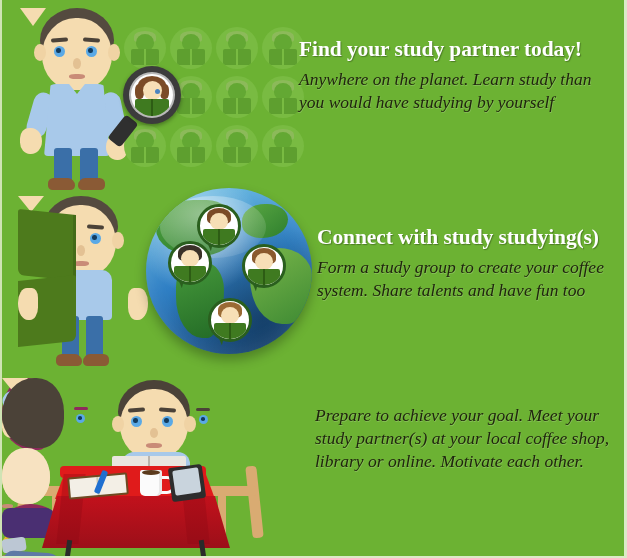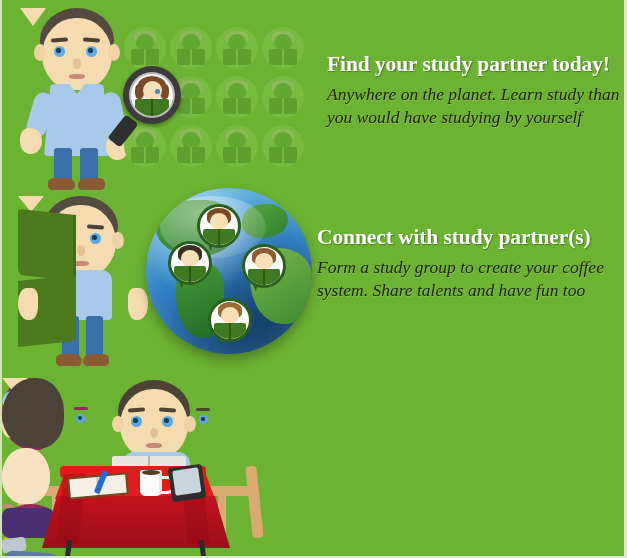--- a/index.html
+++ b/index.html
@@ -34,21 +34,21 @@
   }
   .body-copy {
     color: #20250f;
     font-style: italic;
     font-size: 17.5px;
     line-height: 1.32;
     margin: 0;
     text-shadow: 0.5px 0.5px 0 rgba(255,255,255,0.18);
   }
 
-  #block-1 { left: 325px; top: 38px; width: 300px; margin-top: 15px; }
+  #block-1 { left: 297px; top: 38px; width: 300px; }
   #block-2 { left: 315px; top: 226px; width: 305px; }
   #block-3 { left: 313px; top: 404px; width: 308px; }
 
   
   .scene { position: absolute; }
   .char { position: absolute; }
   .hair, .head, .torso, .leg, .shoe, .arm, .hand { position: absolute; }
 
   .head {
     background: #f5dcb0;
@@ -643,21 +643,21 @@
         <div class="pin-circle">
             <div class="p-hair"></div>
             <div class="p-face"></div>
             <div class="p-book"></div>
           </div>
       </div>
     </div>
   </div>
 
   <div class="text-block" id="block-2">
-    <h2 class="headline">Connect with study partner(s)</h2>
+    <h2 class="headline">Connect with study studying(s)</h2>
     <p class="body-copy">Form a study group to create your coffee system. Share talents and have fun too</p>
   </div>
 
   <div class="scene" id="scene-3">
 
     <div class="chair" id="chair-l-back"></div>
     <div class="chair" id="chair-l-seat"></div>
     <div class="chair" id="chair-l-leg"></div>
     <div class="chair" id="chair-r-back"></div>
     <div class="chair" id="chair-r-seat"></div>
@@ -714,15 +714,16 @@
 
     <div id="notebook"></div>
     <div id="pen"></div>
     <div id="mug-handle"></div>
     <div id="mug"></div>
     <div id="mug-coffee"></div>
     <div id="tablet"></div>
   </div>
 
   <div class="text-block" id="block-3">
+    <p class="body-copy">Prepare to achieve your goal. Meet your study partner(s) at your local coffee shop, library or online. Motivate each other.</p>
   </div>
 
 </div>
 
 </body></html>

